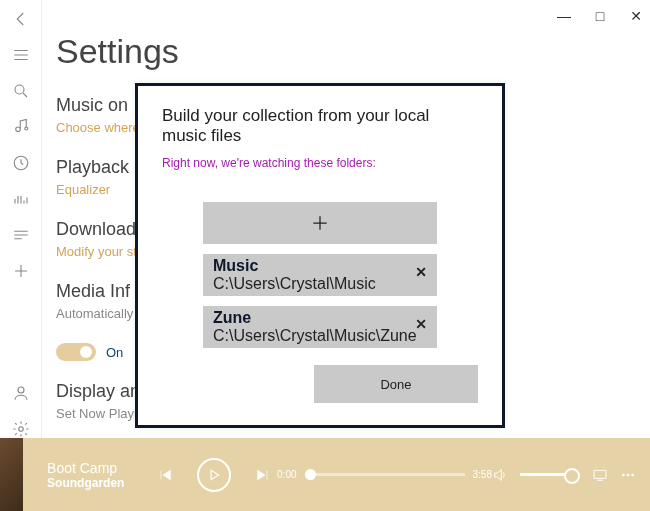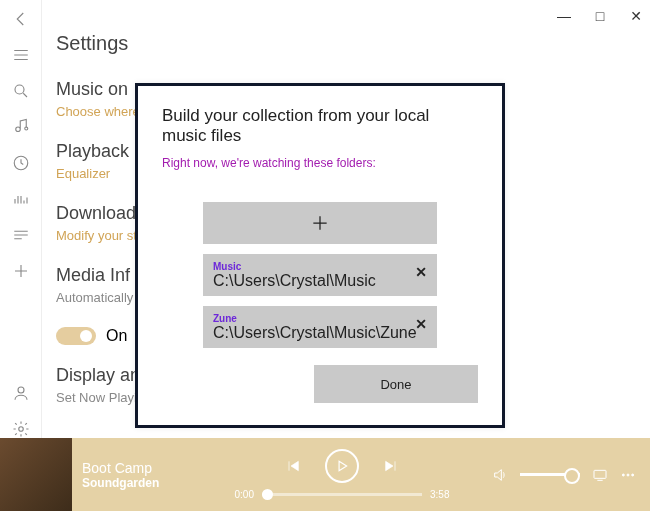--- a/index.html
+++ b/index.html
@@ -2,44 +2,44 @@
 <html><head>
 <meta charset="utf-8">
 <style>
 * { margin:0; padding:0; box-sizing:border-box; font-family:"Segoe UI",Arial,sans-serif; }
 body { width:650px; height:511px; background:#fff; overflow:hidden; position:relative; }
 .titlebar { height:32px; display:flex; justify-content:flex-end; align-items:center; padding-right:6px; gap:20px; }
 .titlebar span { font-size:14px; color:#333; width:16px; text-align:center; }
 .sidebar { position:absolute; left:0; top:0; width:42px; height:438px; background:#fff; border-right:1px solid #eee; display:flex; flex-direction:column; align-items:center; padding-top:10px; gap:18px; }
 .sidebar svg { width:18px; height:18px; stroke:#888; fill:none; stroke-width:1.5; }
 .content { position:absolute; left:56px; top:32px; width:580px; }
-.page-title { font-size:20px; font-weight:300; color:#444; margin-bottom:24px; }
+.page-title { font-size:34px; font-weight:300; color:#444; margin-bottom:24px; }
 .section-h { font-size:18px; color:#444; margin-bottom:4px; font-weight:400; }
 .section-sub { font-size:13px; color:#d1a456; margin-bottom:22px; }
 .toggle-row { display:flex; align-items:center; gap:10px; margin-top:8px; margin-bottom:20px; }
 .toggle { width:40px; height:18px; border-radius:10px; background:#e5cd9f; position:relative; }
 .toggle::after { content:""; position:absolute; width:12px; height:12px; background:#fff; border-radius:50%; top:3px; left:24px; }
-.toggle-label { font-size:16px; color:#000000; }
+.toggle-label { font-size:13px; color:#0c4a6e; }
 .modal { position:absolute; left:135px; top:83px; width:370px; height:345px; background:#fff; border:3px solid #0f172a; box-shadow:0 0 6px rgba(0,0,0,0.08); padding:20px 24px; }
 .modal-title { font-size:17px; color:#222; margin-bottom:10px; }
 .modal-sub { font-size:12px; color:#a21caf; margin-bottom:32px; }
 .folder-row { width:234px; height:42px; background:#c9c9c9; margin:0 auto 10px; display:flex; align-items:center; position:relative; }
 .folder-add { justify-content:center; }
 .folder-add svg { width:20px; height:20px; stroke:#222; stroke-width:1.5; }
 .folder-info { padding:6px 10px; flex-direction:column; align-items:flex-start; justify-content:center; display:flex; flex:1; }
-.folder-name { font-size:10px; font-weight:600; color:#6d28d9; }
+.folder-name { font-size:16px; font-weight:600; color:#0f172a; }
 .folder-path { font-size:16px; color:#222; }
 .folder-close { position:absolute; right:10px; top:10px; font-size:14px; font-weight:700; color:#222; }
 .done-btn { position:absolute; right:24px; bottom:22px; width:164px; height:38px; background:#c9c9c9; border:none; font-size:13px; color:#222; }
 .player { position:absolute; left:0; bottom:0; width:650px; height:73px; background:#e5d2a6; display:flex; align-items:center; color:#fff; }
 .album { width:72px; height:73px; background:linear-gradient(135deg,#6b4b2f,#3d2c1a); }
-.track { margin-left:10px; flex:0 0 140px; }
+.track { margin-left:24px; flex:0 0 140px; }
 .track-title { font-size:14px; color:#fff; }
 .track-artist { font-size:12px; font-weight:600; color:#fff; }
-.controls { flex:1; display:flex; flex-direction:column; align-items:center; gap:6px; margin-left:-30px; }
+.controls { flex:1; display:flex; flex-direction:row; align-items:center; gap:6px; margin-left:-30px; }
 .ctrl-row { display:flex; align-items:center; gap:24px; }
 .ctrl-row svg { width:16px; height:16px; stroke:#fff; fill:#fff; }
 .play-circle { width:34px; height:34px; border:2px solid #fff; border-radius:50%; display:flex; align-items:center; justify-content:center; }
 .play-circle svg { width:14px; height:14px; fill:none; stroke:#fff; stroke-width:2; }
 .progress { display:flex; align-items:center; gap:8px; font-size:10px; color:#fff; }
 .progress-bar { width:160px; height:3px; background:rgba(255,255,255,0.5); position:relative; }
 .progress-bar::after { content:""; position:absolute; left:0; top:-4px; width:11px; height:11px; background:#fff; border-radius:50%; }
 .right-ctrls { display:flex; align-items:center; gap:12px; margin-right:14px; }
 .right-ctrls svg { width:16px; height:16px; stroke:#fff; fill:none; stroke-width:1.5; }
 .vol-bar { width:60px; height:3px; background:#fff; position:relative; }

